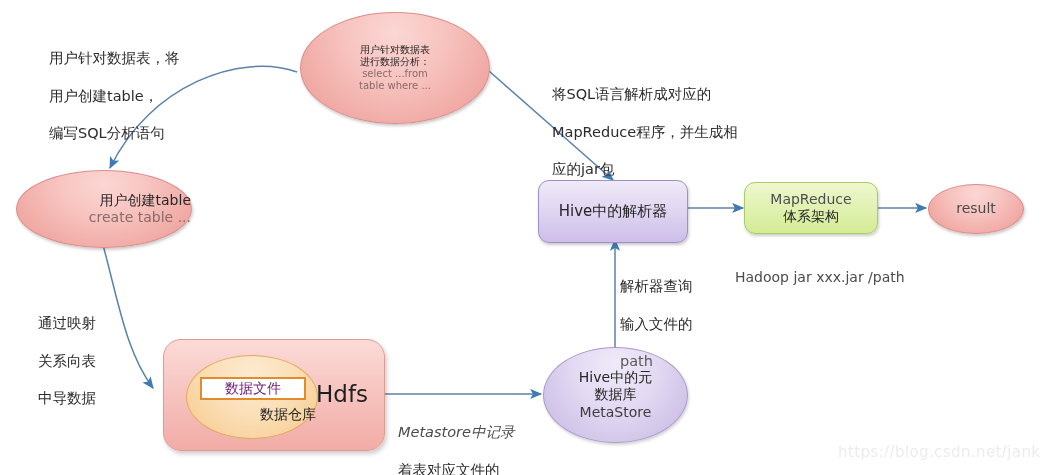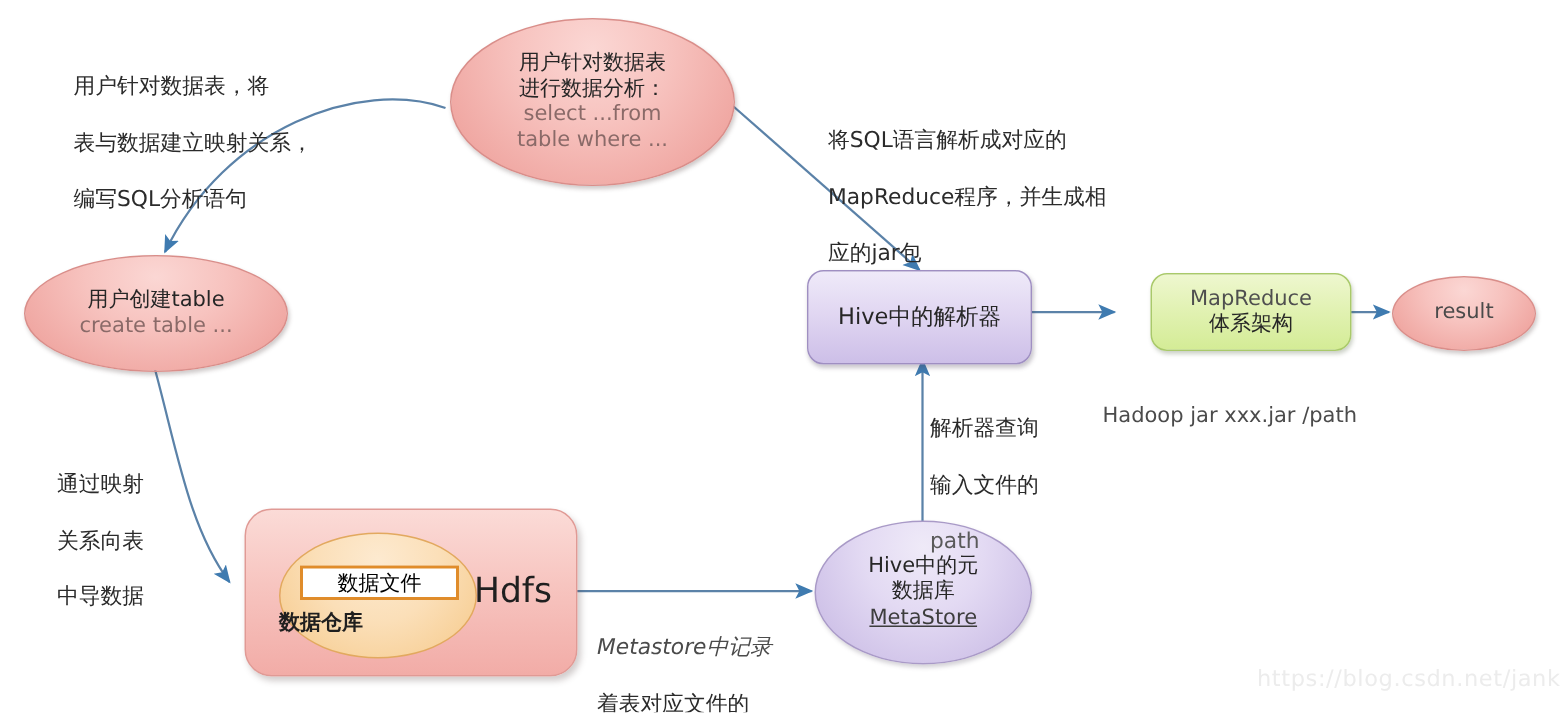--- a/index.html
+++ b/index.html
@@ -81,21 +81,21 @@
     border: 1px solid #e2a95f;
   }
   
   .box-datafile {
     background: #ffffff;
     border: 2px solid #e08c2a;
     box-sizing: border-box;
     display: flex;
     align-items: center;
     justify-content: center;
-    color: #000000;
+    color: #701a75;
   }
 
   
   .label {
     position: absolute;
     color: #2b2b2b;
     line-height: 1.30;
     white-space: pre-line;
   }
   .label .ln { display: block; white-space: nowrap; }
@@ -133,71 +133,71 @@
 
     <path d="M 688,208 L 743,208" fill="none" stroke="#5b82a8" stroke-width="1.5" marker-end="url(#ah)"></path>
 
     <path d="M 878,208 L 926,208" fill="none" stroke="#5b82a8" stroke-width="1.5" marker-end="url(#ah)"></path>
 
     <path d="M 383,394 L 541,394" fill="none" stroke="#5b82a8" stroke-width="1.5" marker-end="url(#ah)"></path>
 
     <path d="M 615,350 L 615,240" fill="none" stroke="#5b82a8" stroke-width="1.5" marker-end="url(#ah)"></path>
   </svg>
 
-  <div class="node ellipse-pink" style="left:300px; top:12px; width:190px; height:112px; font-size:14px;">
+  <div class="node ellipse-pink" style="left:300px; top:12px; width:190px; height:112px; font-size:10px;">
     <span class="ln">用户针对数据表</span>
     <span class="ln">进行数据分析：</span>
     <span class="ln" style="color:#8a6a68;">select ...from</span>
     <span class="ln" style="color:#8a6a68;">table where ...</span>
   </div>
 
-  <div class="node ellipse-pink" style="left:16px; top:170px; width:176px; height:78px; font-size:14px;">
+  <div class="node ellipse-pink" style="left:16px; top:170px; width:176px; height:78px; font-size:14px;align-items:flex-end;">
     <span class="ln">用户创建table</span>
     <span class="ln" style="color:#8a6a68;">create table ...</span>
   </div>
 
   <div class="node rect-purple" style="left:538px; top:180px; width:150px; height:63px; font-size:15px;">
     <span class="ln">Hive中的解析器</span>
   </div>
 
-  <div class="node rect-green" style="left:744px; top:182px; width:134px; height:52px; font-size:14px;margin-left:23px;">
+  <div class="node rect-green" style="left:744px; top:182px; width:134px; height:52px; font-size:14px;">
     <span class="ln" style="color:#4f4f4f;">MapReduce</span>
     <span class="ln">体系架构</span>
   </div>
 
   <div class="node ellipse-pink" style="left:928px; top:184px; width:96px; height:50px; font-size:14px;">
     <span class="ln" style="color:#4a4a4a;">result</span>
   </div>
 
   <div class="rect-hdfs" style="position:absolute; left:163px; top:339px; width:220px; height:110px;">
 
     <div class="ellipse-orange" style="position:absolute; left:22px; top:15px; width:130px; height:82px;"></div>
 
     <div class="box-datafile" style="position:absolute; left:36px; top:37px; width:106px; height:23px; font-size:14px;">
       <span>数据文件</span>
     </div>
 
-    <div style="position:absolute; left:22px; top:66px; width:130px; text-align:left; font-size:14px; color:#1f1f1f;font-weight:bold;">
+    <div style="position:absolute; left:22px; top:66px; width:130px; text-align:right; font-size:14px; color:#1f1f1f;">
       <span>数据仓库</span>
     </div>
 
     <div class="hdfs-title" style="left:152px; top:41px; font-size:23px;">
       <span>Hdfs</span>
     </div>
   </div>
 
   <div class="node ellipse-purple" style="left:543px; top:347px; width:145px; height:96px; font-size:14px;">
     <span class="ln">Hive中的元</span>
     <span class="ln">数据库</span>
-    <span class="ln" style="color:#3d3d3d;text-decoration:underline;">MetaStore</span>
+    <span class="ln" style="color:#3d3d3d;">MetaStore</span>
   </div>
 
   <div class="label" style="left:49px; top:30px; font-size:14.5px;">
     <span class="ln">用户针对数据表，将</span>
-    <span class="ln">表与数据建立映射关系，</span>
+    <span class="ln">用户创建table，</span>
     <span class="ln">编写SQL分析语句</span>
   </div>
 
   <div class="label" style="left:38px; top:295px; font-size:14.5px;">
     <span class="ln">通过映射</span>
     <span class="ln">关系向表</span>
     <span class="ln">中导数据</span>
   </div>
 
   <div class="label" style="left:552px; top:66px; font-size:14.5px;">

